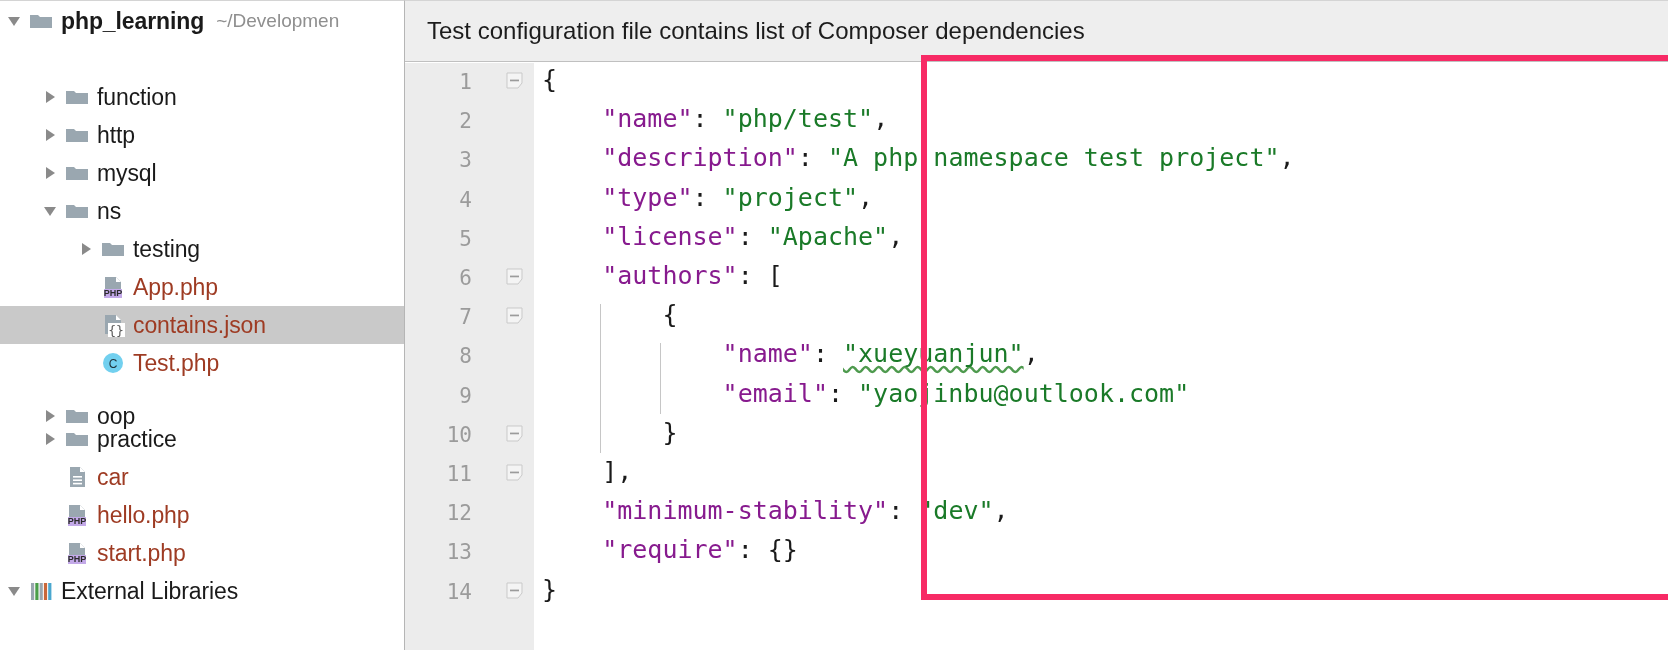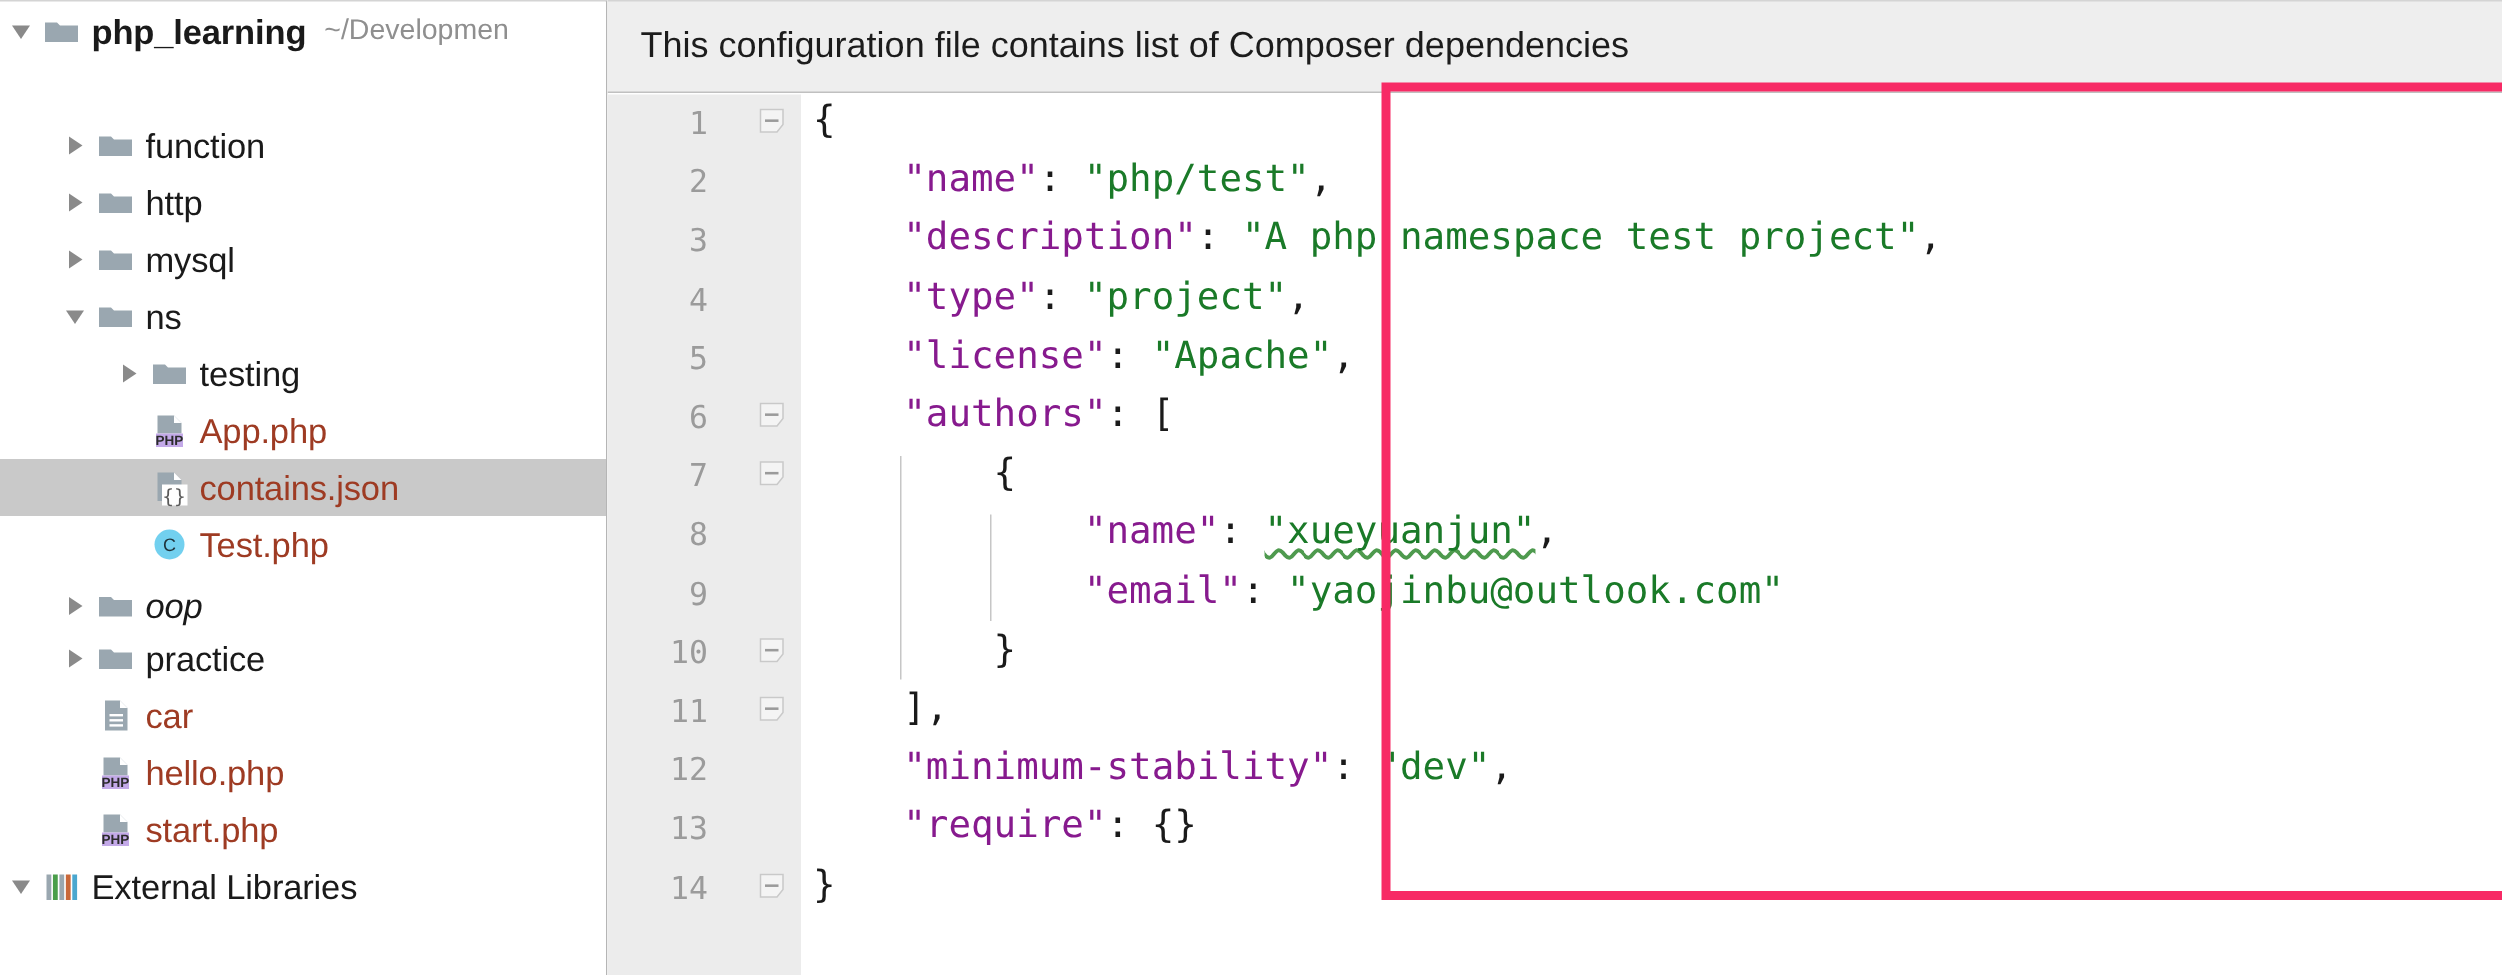--- a/index.html
+++ b/index.html
@@ -250,21 +250,21 @@
         <span style="display: inline-block; flex: 0 0 78px;"></span>
         <span class="tw-spacer"></span>
         <span class="icon-wrap">
           <svg width="26" height="26" viewBox="0 0 26 26">
             <circle cx="13" cy="13" r="10" fill="#72d0ef"></circle>
             <text x="13" y="17.5" text-anchor="middle" font-family="&quot;Liberation Sans&quot;, sans-serif" font-size="12" fill="#20343c">C</text>
           </svg>
         </span>
         <span class="tree-label file-red">Test.php</span>
       </div>
-      <div class="tree-row" style="position: absolute; left: 0px; right: 0px; top: 384px; font-style: italic;">
+      <div class="tree-row" style="position: absolute; left: 0px; right: 0px; top: 396px;">
         <span style="display: inline-block; flex: 0 0 42px;"></span>
         <span class="twisty collapsed"></span>
         <span class="icon-wrap">
           <svg width="26" height="26" viewBox="0 0 26 26">
             <path d="M2 7 L2 20 L24 20 L24 9 L12 9 L10 7 Z" fill="#9aa7b0"></path>
           </svg>
         </span>
         <span class="tree-label">oop</span>
       </div>
       <div class="tree-row" style="position: absolute; left: 0px; right: 16px; top: 419px;">
@@ -329,21 +329,21 @@
             <rect x="20.2" y="5" width="3.2" height="17" fill="#4aa7cf"></rect>
           </svg>
         </span>
         <span class="tree-label">External Libraries</span>
       </div>
     </div>
 
   <div id="editor">
 
     <div id="notif-banner">
-      <span class="msg">This configuration file contains list of Composer dependencies</span>
+      <span class="msg">Test configuration file contains list of Composer dependencies</span>
     </div>
 
     <div id="code-area">
       <div id="gutter">
           <div class="ln" style="top: 7px;">1</div>
           <div class="ln" style="top: 46.2px;">2</div>
           <div class="ln" style="top: 85.4px;">3</div>
           <div class="ln" style="top: 124.6px;">4</div>
           <div class="ln" style="top: 163.8px;">5</div>
           <div class="ln" style="top: 203px;">6</div>

